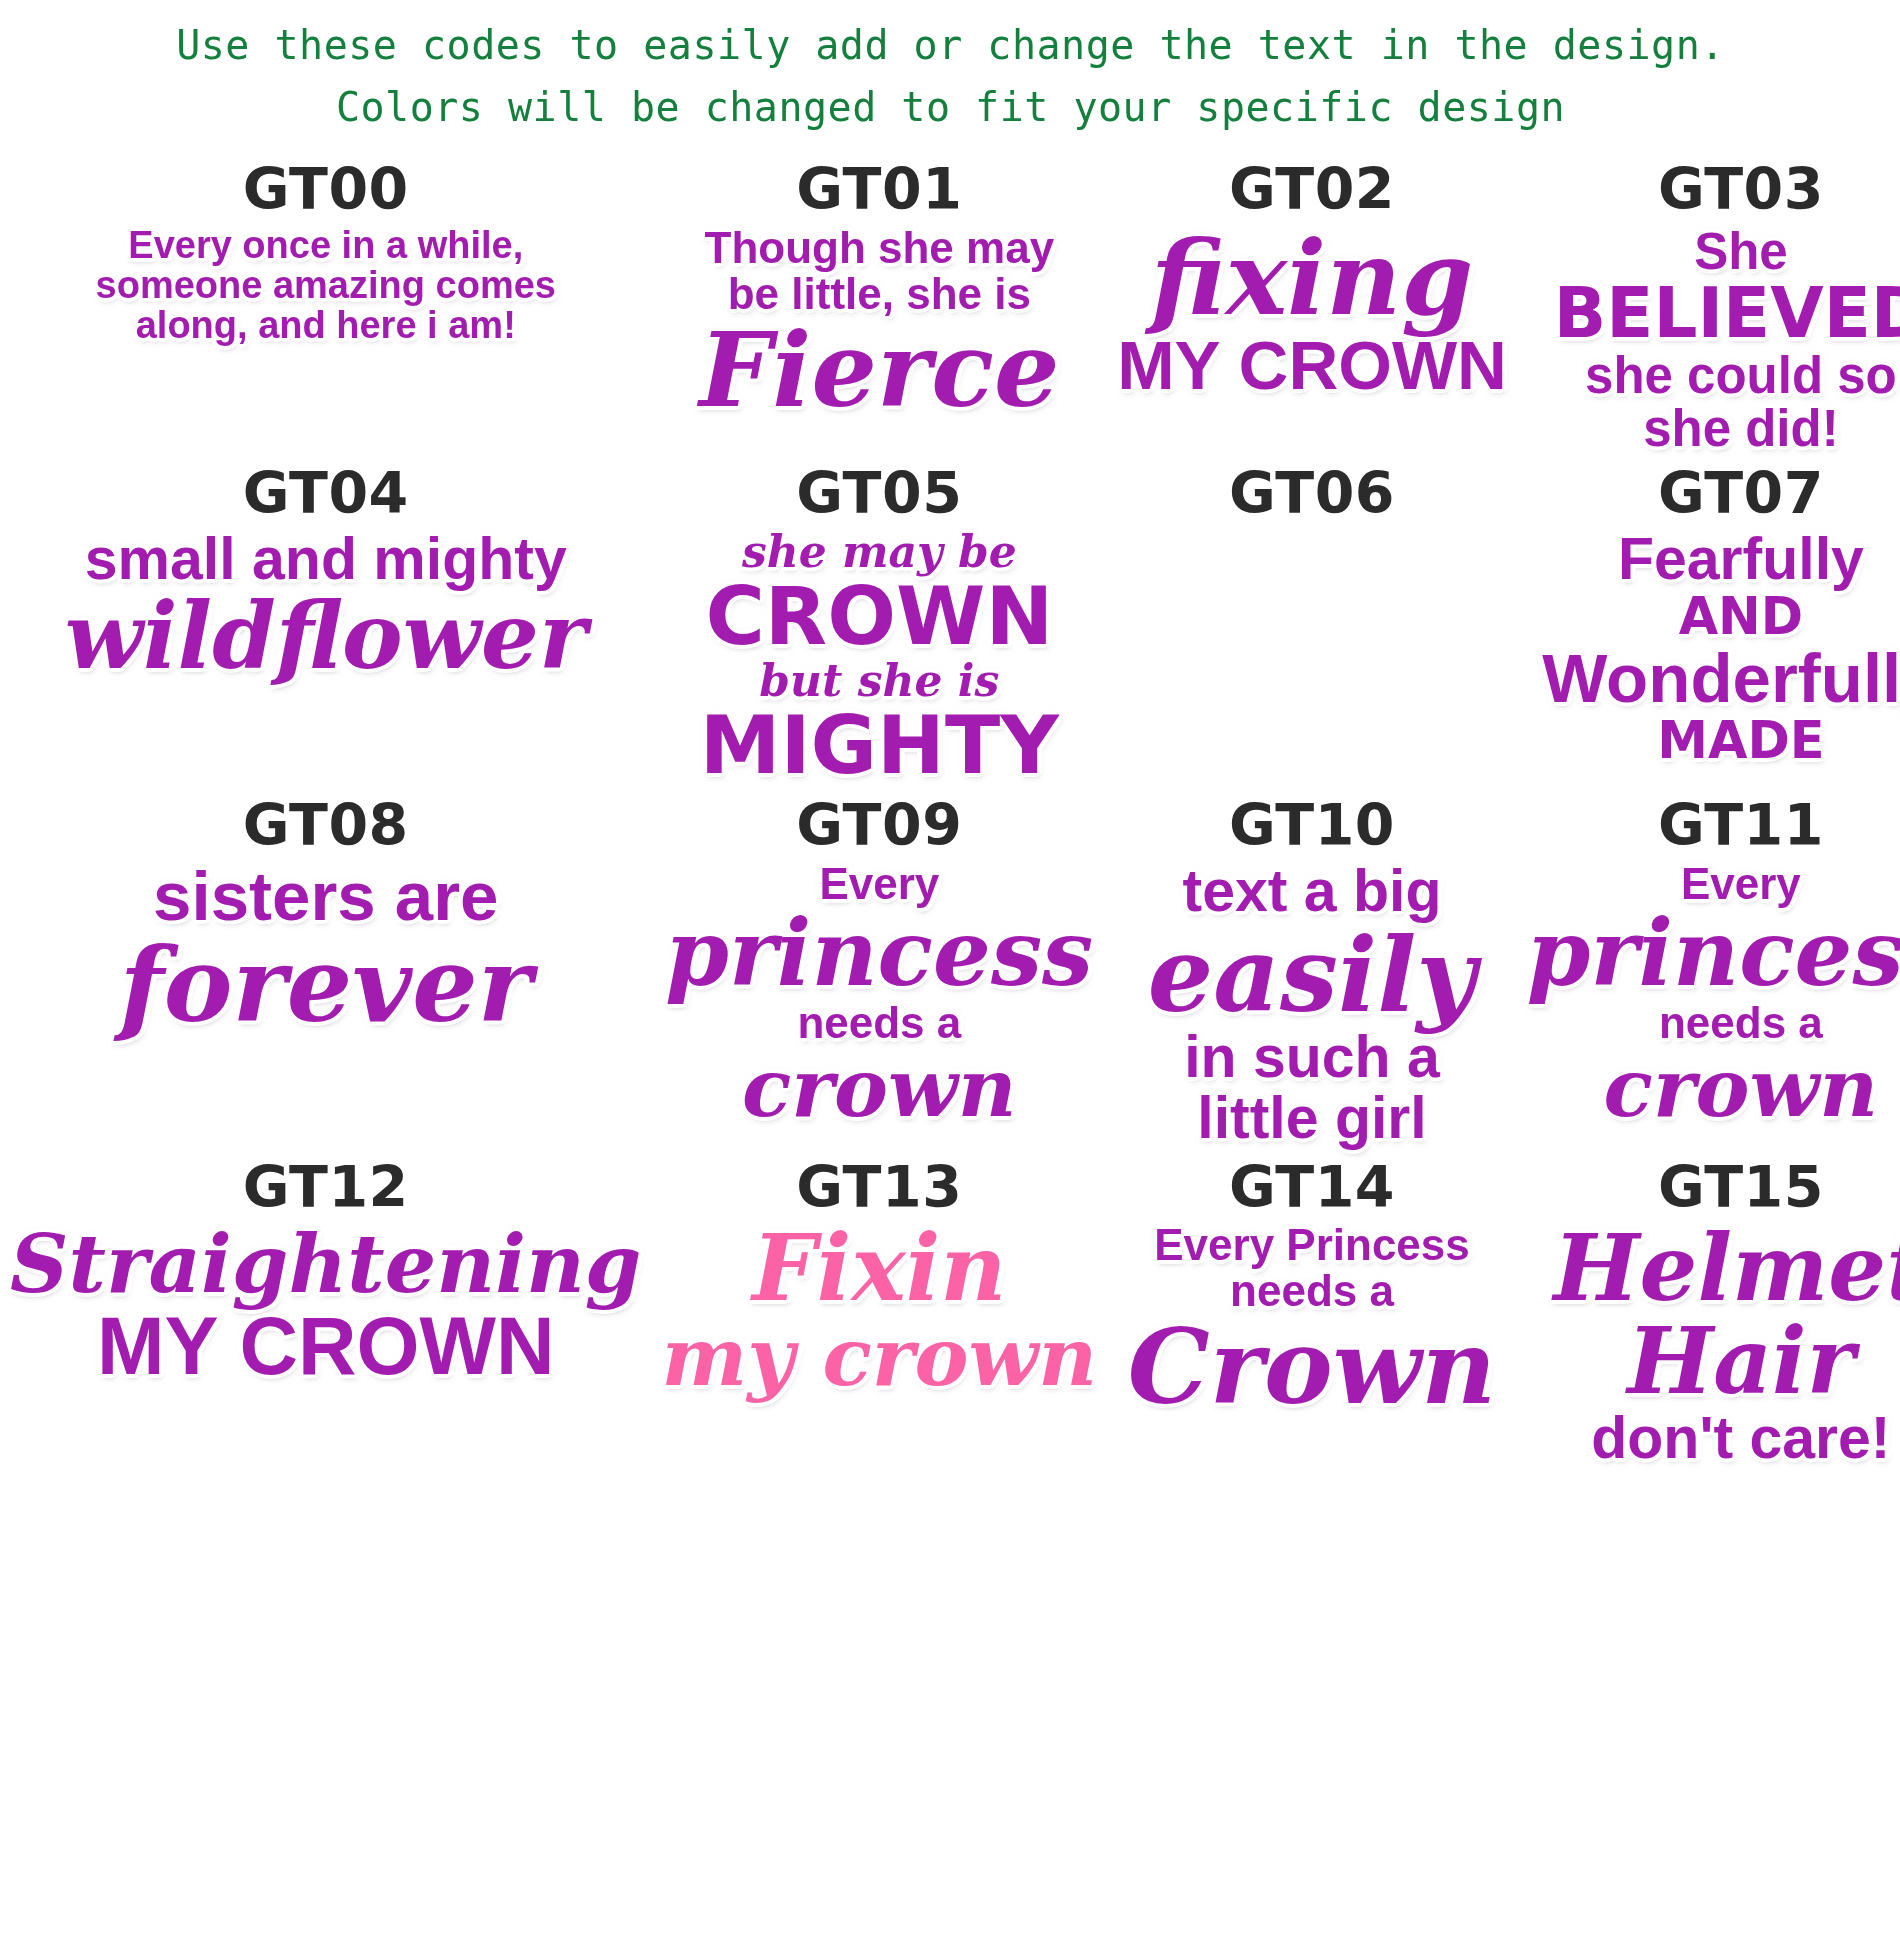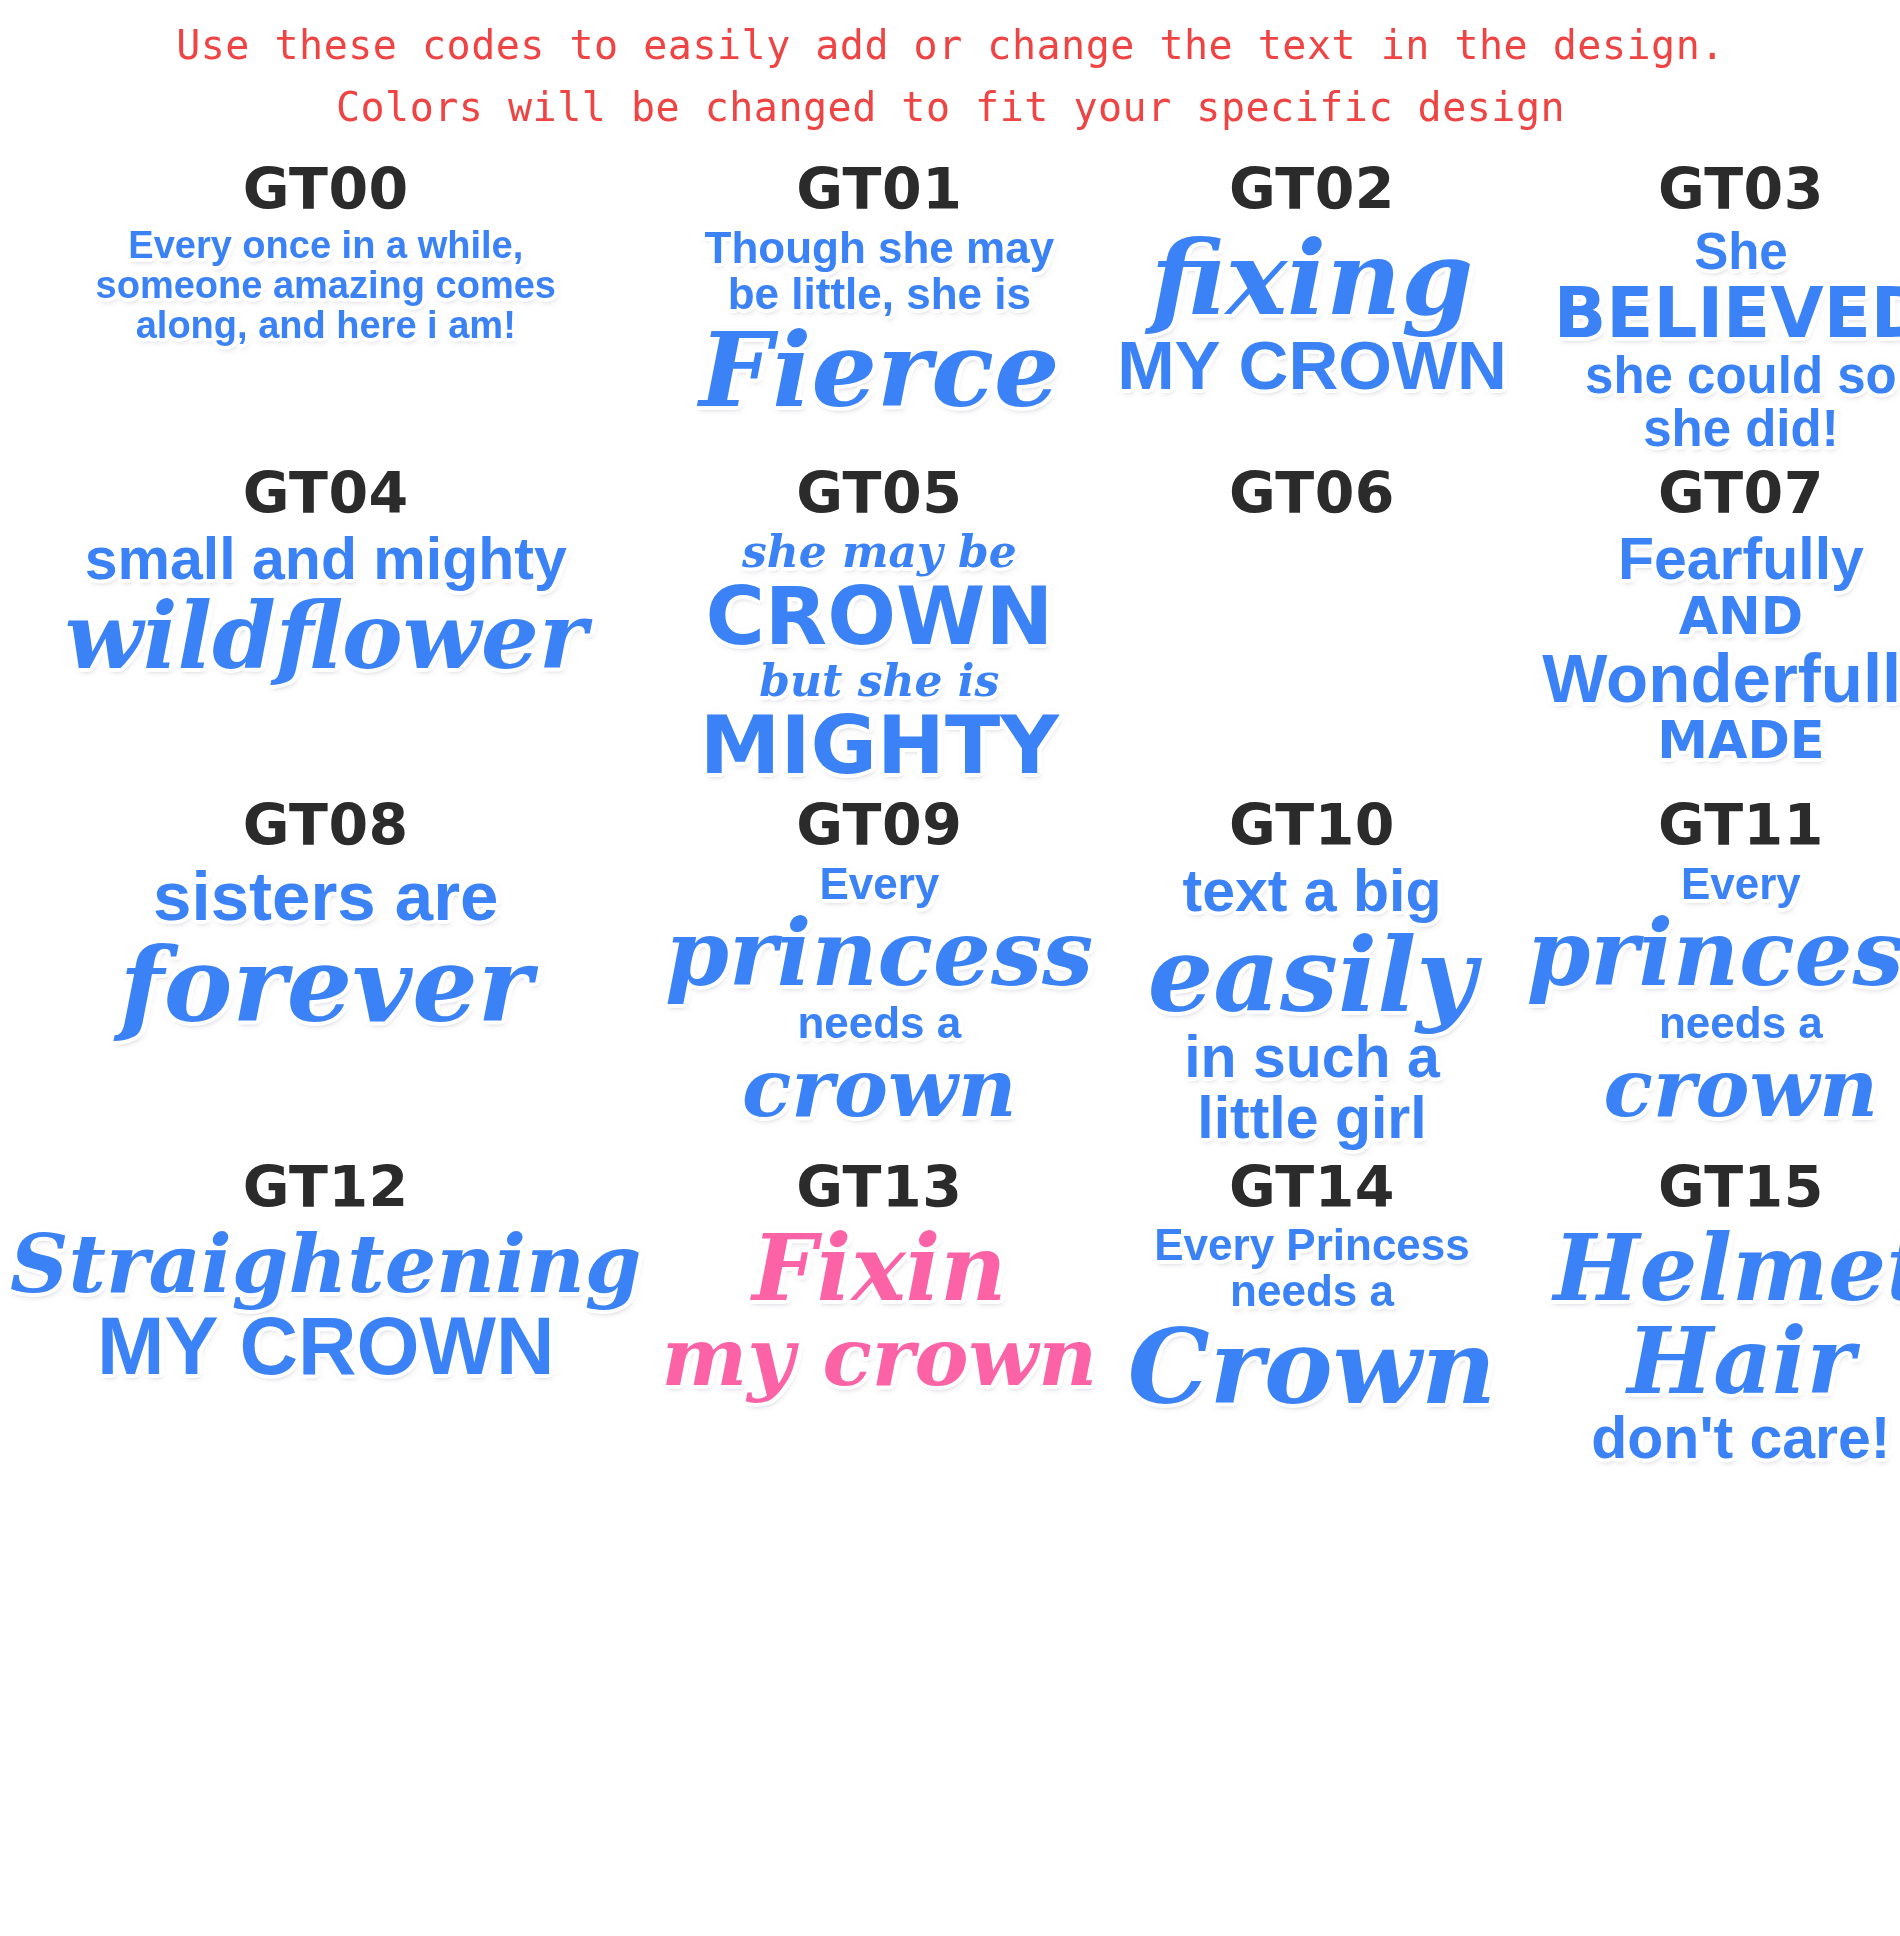--- a/index.html
+++ b/index.html
@@ -20,21 +20,21 @@
     background: #ffffff;
     box-sizing: border-box;
   }
   .header {
     text-align: center;
     padding-top: 14px;
   }
   .header-line {
     font-family: "DejaVu Sans Mono", monospace;
     font-size: 40px;
-    color: #ef4444;
+    color: #15803d;
     letter-spacing: 0.5px;
     line-height: 1.55;
     white-space: nowrap;
   }
   .grid {
     margin-top: 18px;
     display: grid;
     grid-template-columns: repeat(4, 1fr);
     grid-template-rows: repeat(4, auto);
     column-gap: 0px;
@@ -58,21 +58,21 @@
   }
   .art {
     display: flex;
     flex-direction: column;
     align-items: center;
     justify-content: flex-start;
     gap: 2px;
   }
   
   .pk {
-    color: #3b82f6;
+    color: #a21caf;
     -webkit-text-stroke: 0px;
     text-shadow:
       -3px -3px 0 #ffffff, 3px -3px 0 #ffffff,
       -3px  3px 0 #ffffff, 3px  3px 0 #ffffff,
       -4px  0   0 #ffffff, 4px  0   0 #ffffff,
        0   -4px 0 #ffffff, 0    4px 0 #ffffff,
       -5px -1px 0 #ffffff, 5px  1px 0 #ffffff,
       0 0 6px rgba(200,200,210,0.55),
       2px 4px 5px rgba(170,170,185,0.5);
     line-height: 1.0;

